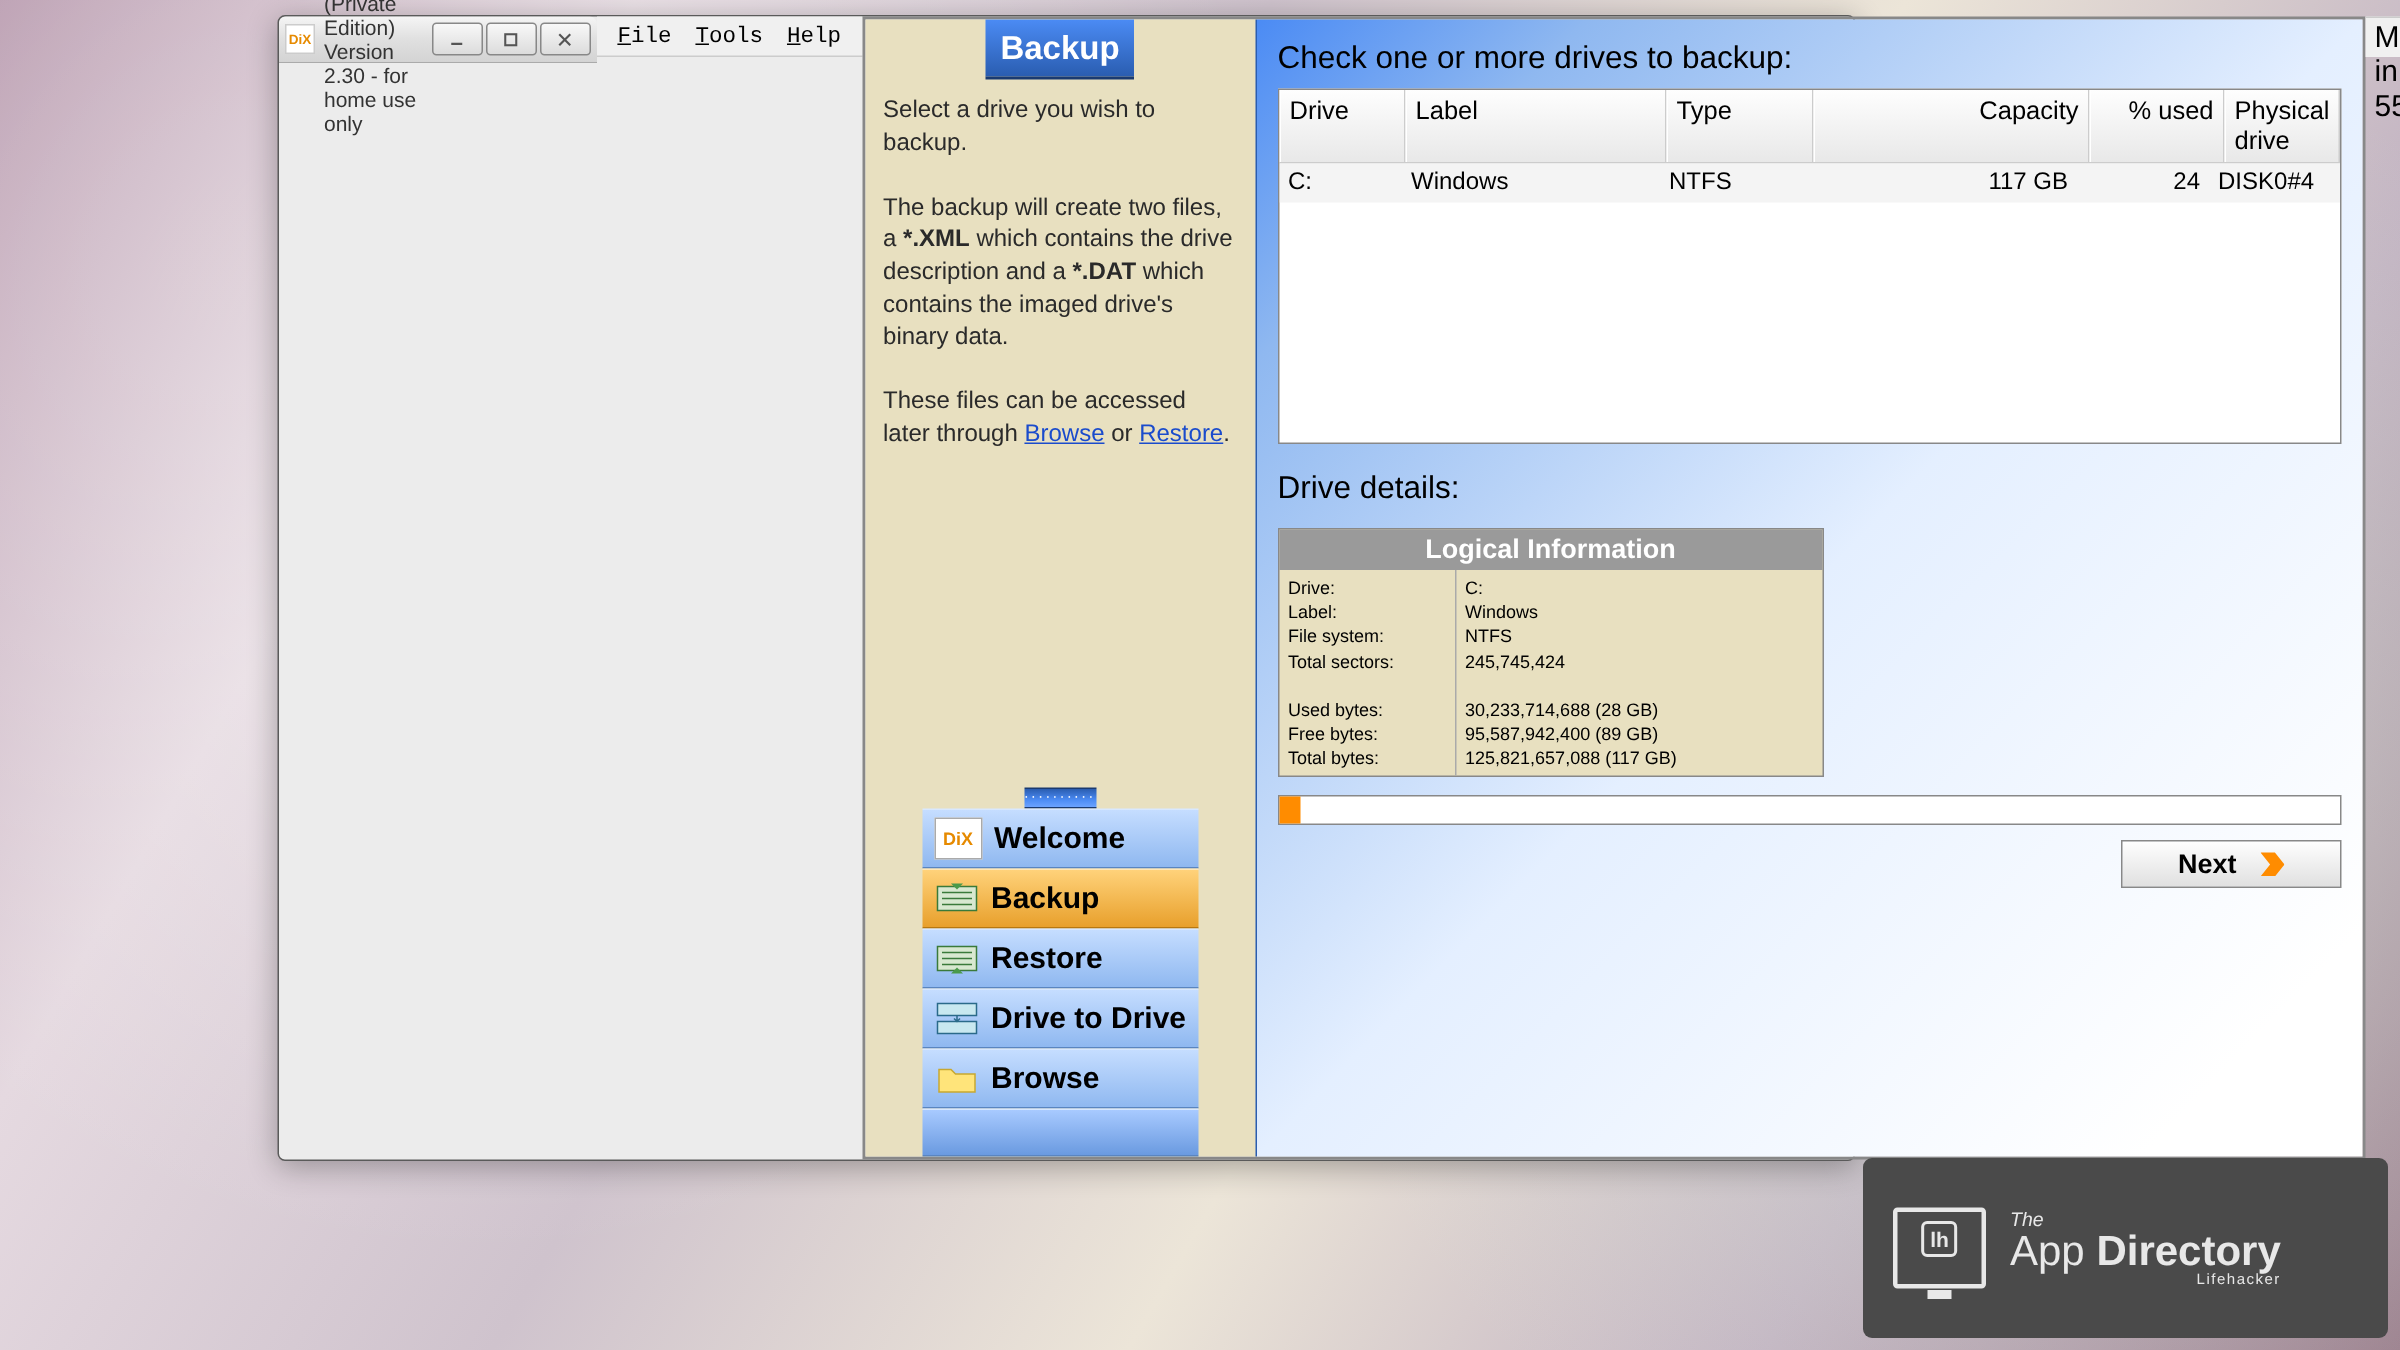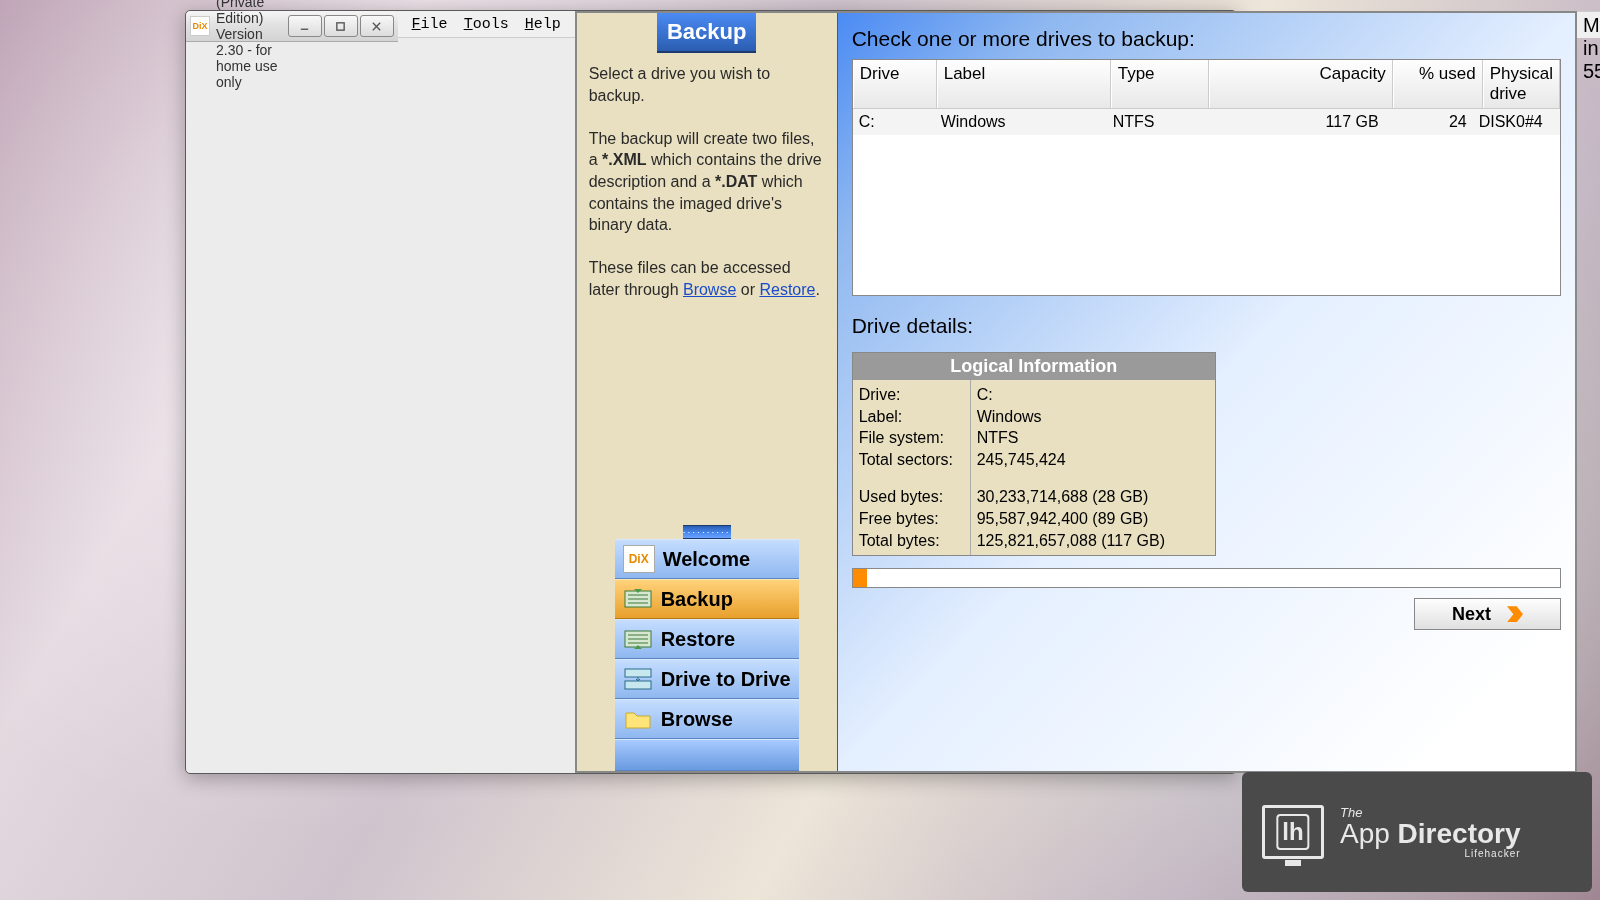--- a/index.html
+++ b/index.html
@@ -36,35 +36,35 @@
 .dt-row{display:flex;background:#f4f4f4;}
 .dt-row div{padding:4px 6px;font-size:16px;}
 .col-drive{width:70px;}
 .col-label{width:160px;}
 .col-type{width:84px;}
 .col-cap{width:170px;text-align:right;}
 .col-used{width:76px;text-align:right;}
 .col-phys{flex:1;}
 .details-box{margin-top:6px;border:1px solid #888;width:362px;background:#e8e0c0;}
 .details-header{background:#9a9a9a;color:#fff;font-size:18px;font-weight:bold;text-align:center;padding:3px;}
-.details-body{display:flex;font-size:16px;}
+.details-body{display:flex;font-size:12px;}
 .details-col-l{padding:4px 6px;border-right:1px solid #aaa;width:105px;}
 .details-col-r{padding:4px 6px;flex:1;}
 .details-body div div{line-height:1.35;}
 .gap-row{height:16px;}
 .progress{height:18px;border:1px solid #888;background:#fff;margin-top:12px;position:relative;}
 .progress-fill{height:100%;background:#ff8c00;width:2%;}
 .next-row{display:flex;justify-content:flex-end;margin-top:10px;}
 .next-btn{width:145px;height:30px;background:linear-gradient(to bottom,#fefefe,#e0e0e0);border:1px solid #888;display:flex;align-items:center;justify-content:center;gap:16px;font-size:18px;font-weight:bold;cursor:pointer;}
 .next-btn .arrow{width:16px;height:16px;background:#ff8c00;clip-path:polygon(0 0,60% 0,100% 50%,60% 100%,0 100%,40% 50%);}
 .statusbar{height:22px;background:#f0f0f0;border-top:1px solid #ccc;padding:2px 6px;font-size:20px;}
 .watermark{position:absolute;right:8px;bottom:8px;width:310px;height:120px;background:#4a4a4a;border-radius:6px;display:flex;align-items:center;padding:0 20px;gap:16px;color:#e8e8e8;font-family:"Segoe UI Light","Segoe UI",Arial,sans-serif;}
 .wm-icon{width:56px;height:48px;border:3px solid #e8e8e8;border-radius:3px;position:relative;}
 .wm-icon::after{content:"";position:absolute;bottom:-10px;left:20px;width:16px;height:6px;background:#e8e8e8;}
-.wm-icon .lh{position:absolute;top:6px;left:50%;transform:translateX(-50%);font-size:24px;font-weight:bold;border:2px solid #e8e8e8;border-radius:4px;padding:2px 4px;text-align:right;}
+.wm-icon .lh{position:absolute;top:6px;left:50%;transform:translateX(-50%);font-size:14px;font-weight:bold;border:2px solid #e8e8e8;border-radius:4px;padding:2px 4px;text-align:right;}
 .wm-text .l1{font-size:13px;font-style:italic;}
 .wm-text .l2{font-size:28px;font-weight:300;line-height:1;}
 .wm-text .l2 b{font-weight:600;}
 .wm-text .l3{font-size:10px;text-align:right;letter-spacing:1px;}
 </style>
 </head>
 <body>
 
 <div class="desktop">
 

